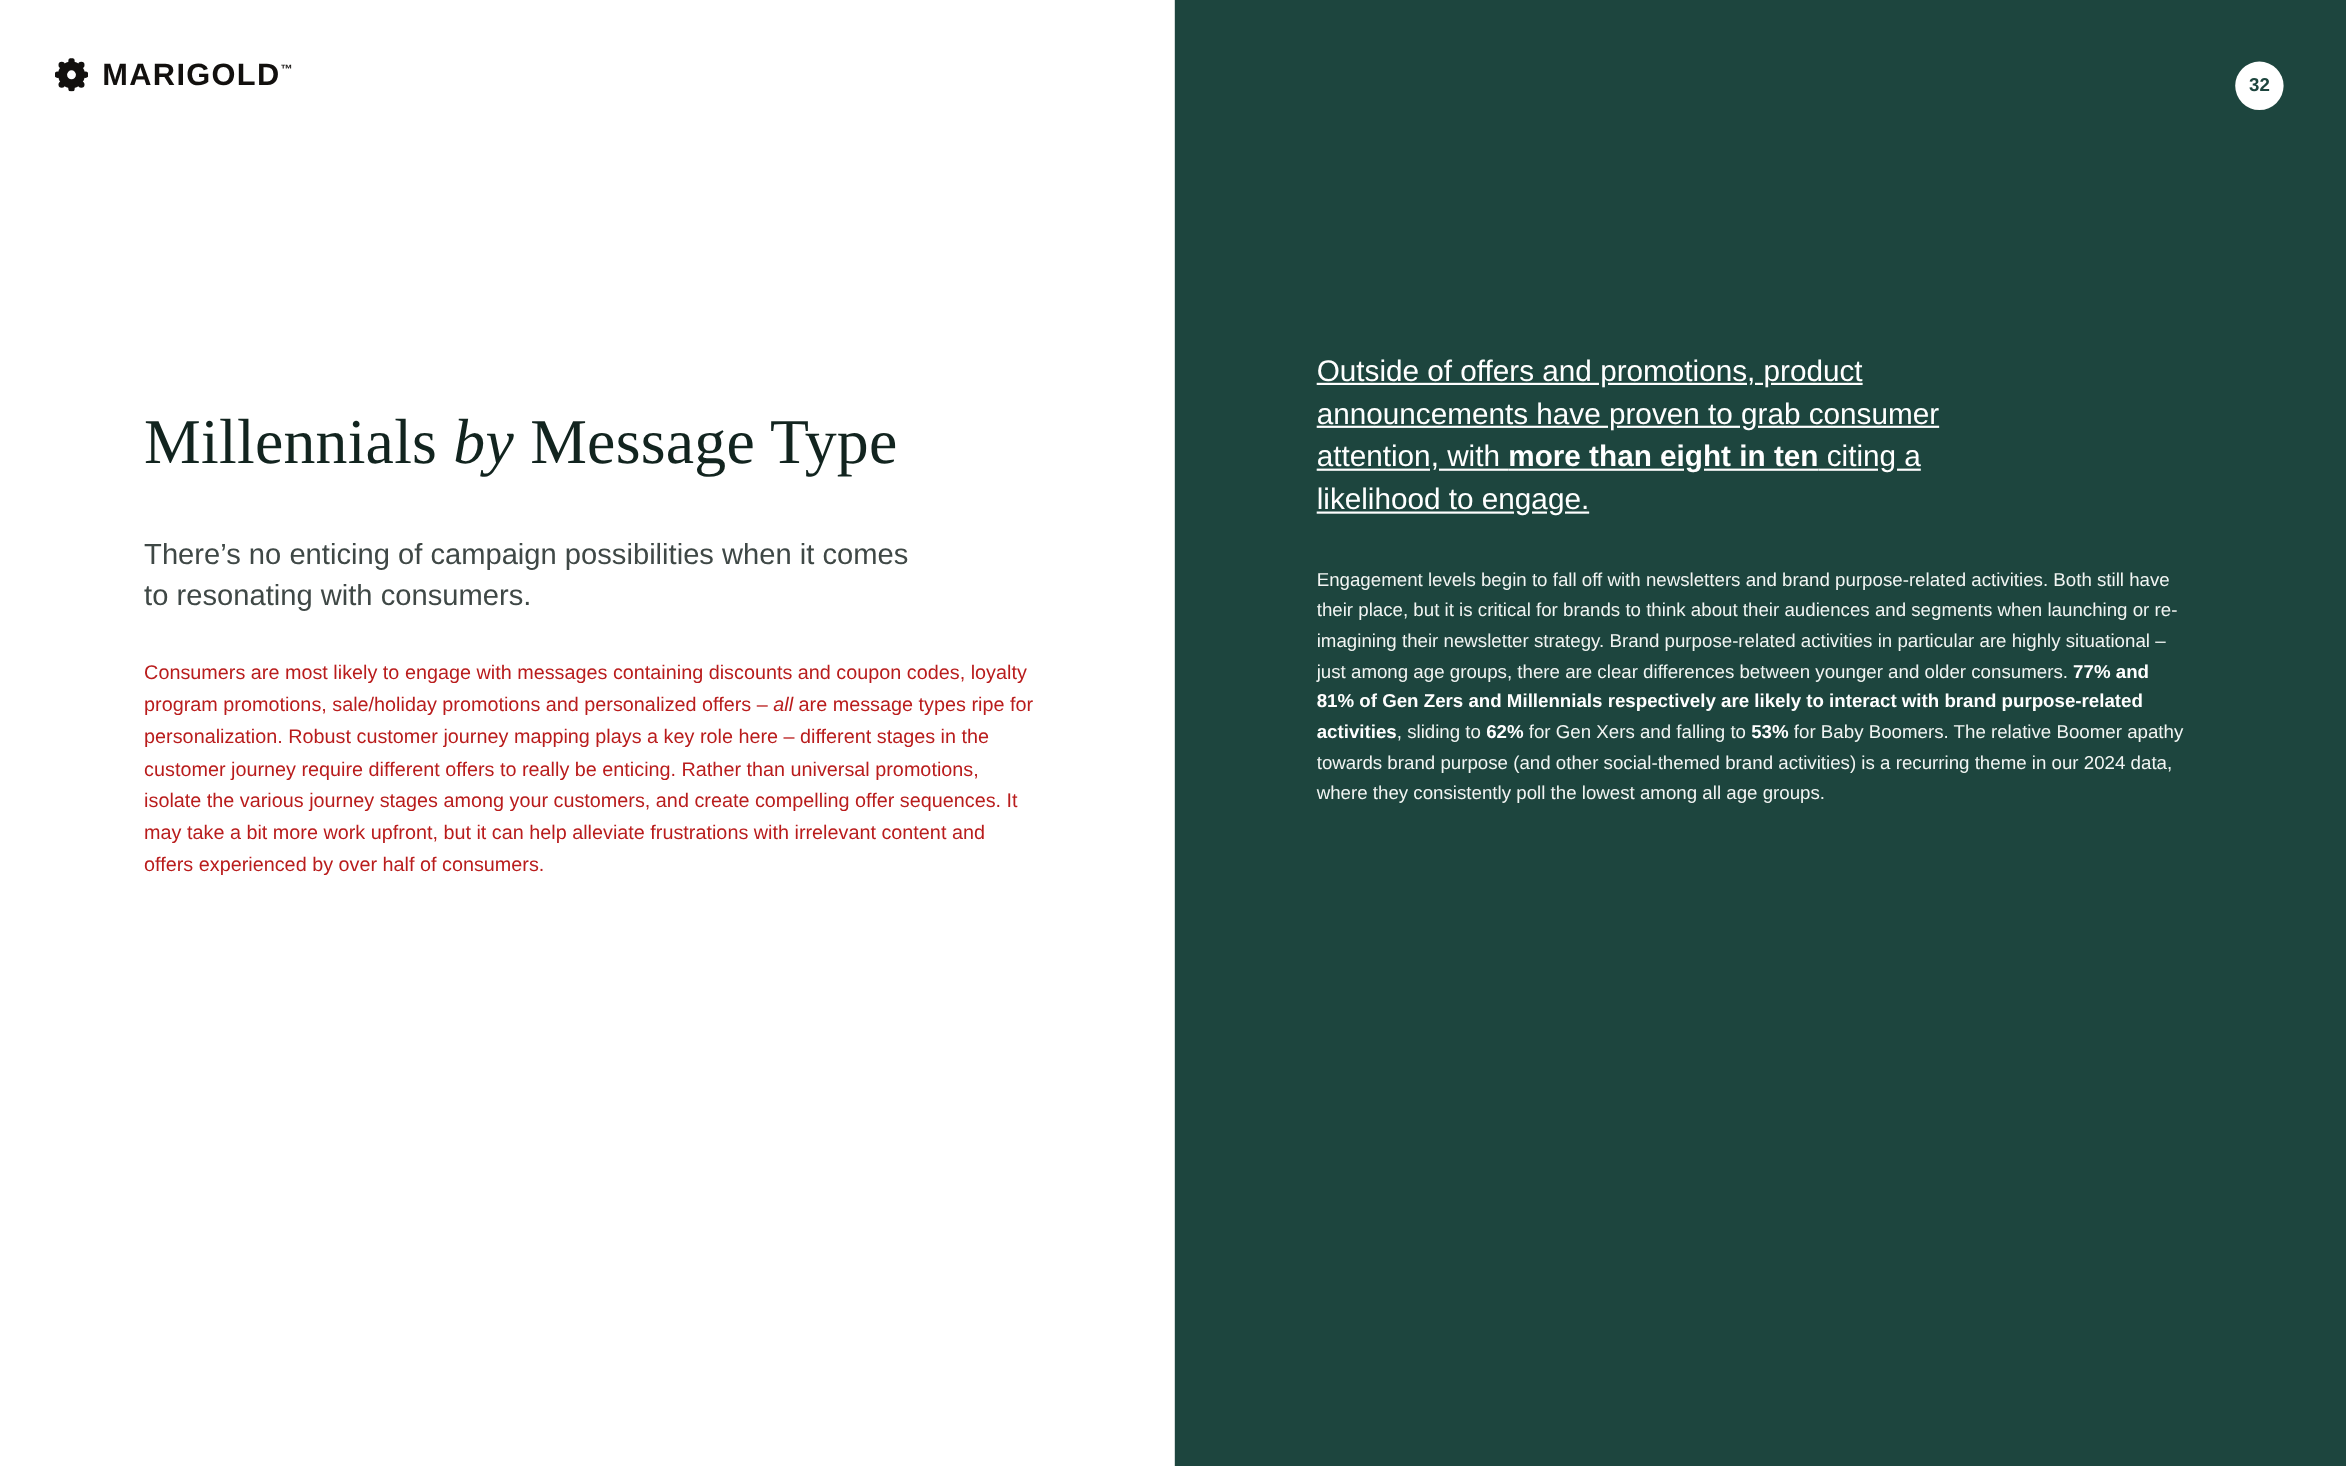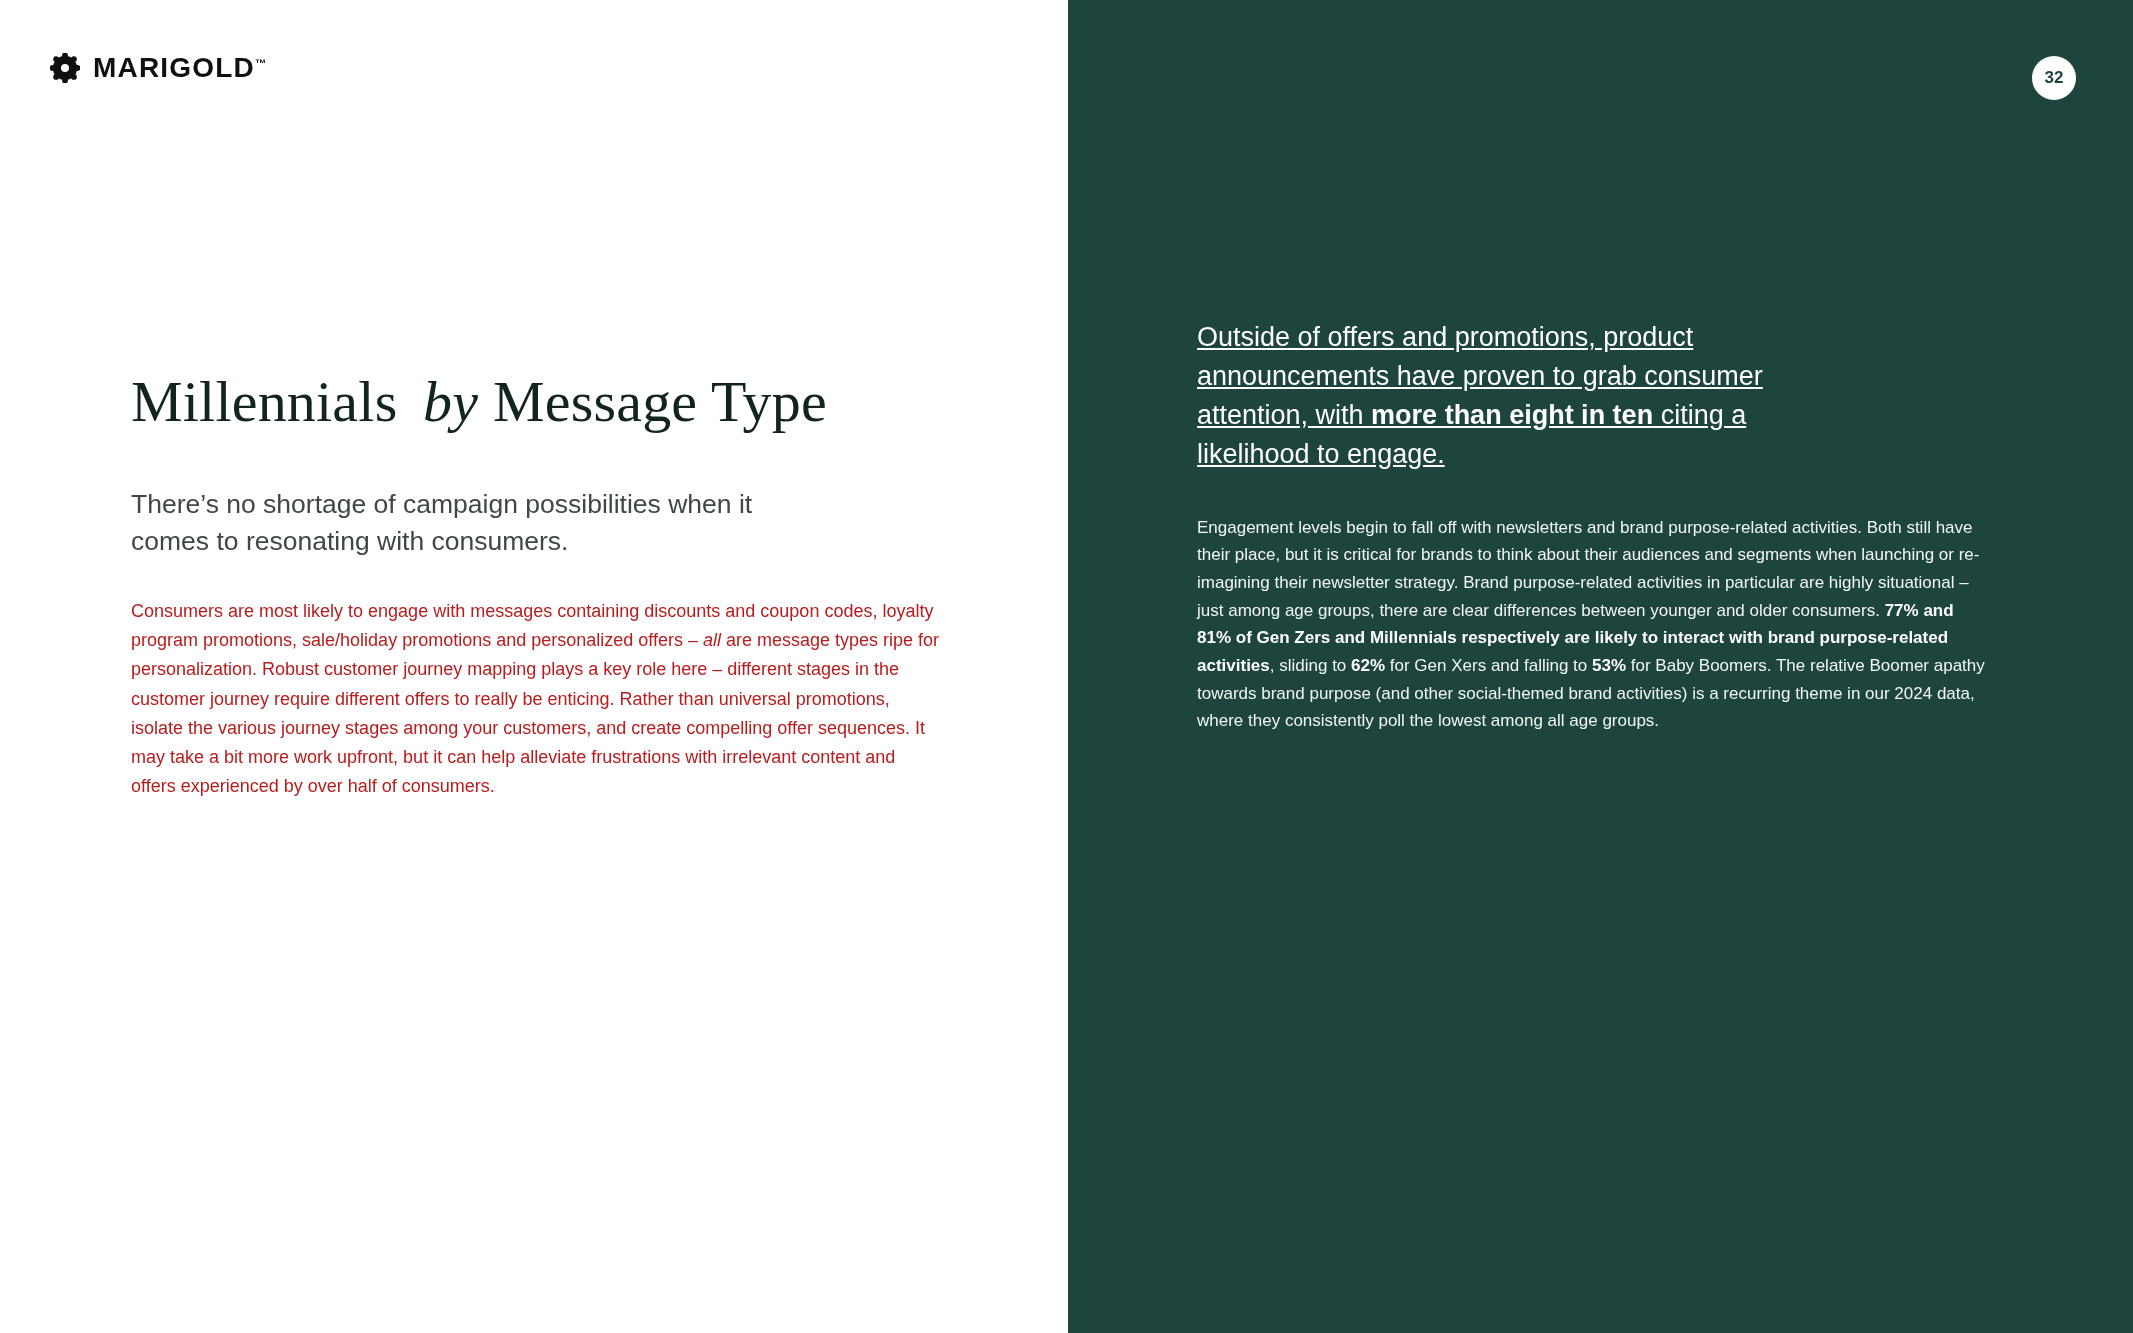--- a/index.html
+++ b/index.html
@@ -63,21 +63,20 @@
   .headline {
     font-family: "Liberation Serif", serif;
     font-size: 58px;
     line-height: 1.1;
     color: #12241f;
     margin: 0 0 52px 0;
     font-weight: normal;
     letter-spacing: 0.2px;
   }
   .headline em {
-    margin-left: 11px;
   }
   .lede {
     font-family: "Liberation Sans", sans-serif;
     font-size: 26.5px;
     line-height: 1.42;
     color: #3f4846;
     margin: 0 0 36px 0;
     max-width: 700px;
   }
   .body-left {
@@ -164,21 +163,21 @@
           </g>
           <circle cx="16" cy="16" r="4.3" fill="#ffffff"></circle>
         </svg>
       </span>
       <span class="logo-text"><span>MARIGOLD</span><span class="logo-tm">™</span></span>
     </div>
 
     <div class="left-content">
       <h1 class="headline"><span>Millennials </span><em>by</em><span> Message Type</span></h1>
 
-      <p class="lede">There’s no shortage of campaign possibilities when it comes to resonating with consumers.</p>
+      <p class="lede">There’s no enticing of campaign possibilities when it comes to resonating with consumers.</p>
 
       <p class="body-left"><span>Consumers are most likely to engage with messages containing discounts and coupon codes, loyalty program promotions, sale/holiday promotions and personalized offers – </span><em>all</em><span> are message types ripe for personalization. Robust customer journey mapping plays a key role here – different stages in the customer journey require different offers to really be enticing. Rather than universal promotions, isolate the various journey stages among your customers, and create compelling offer sequences. It may take a bit more work upfront, but it can help alleviate frustrations with irrelevant content and offers experienced by over half of consumers.</span></p>
     </div>
 
   </section>
 
   <section class="right-panel">
     <div class="page-badge">32</div>
   </section>
 

